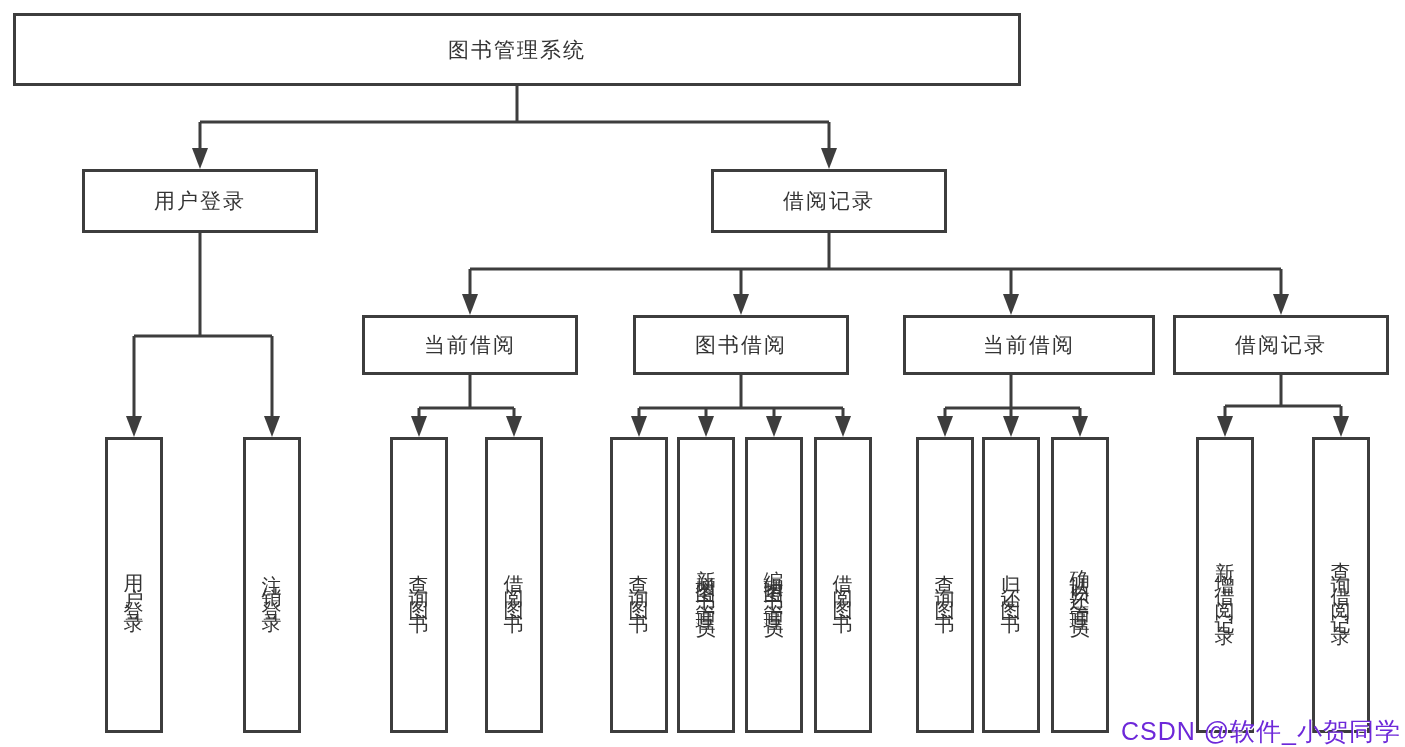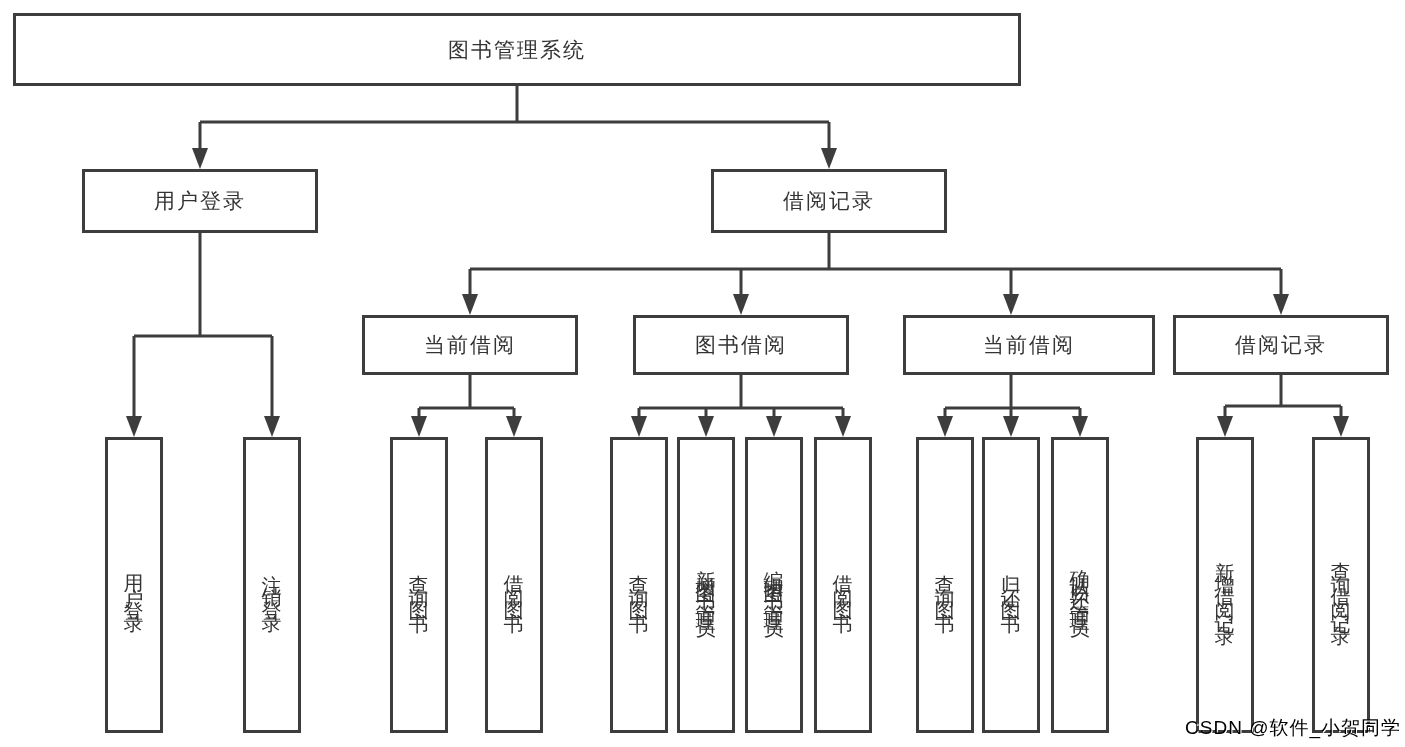--- a/index.html
+++ b/index.html
@@ -28,22 +28,22 @@
     font-size:21px; letter-spacing:2px; white-space:nowrap;
   }
   .vtext {
     writing-mode:vertical-rl; text-orientation:mixed;
     font-size:20px; line-height:1;
   }
   .vt-s { letter-spacing:13px; }
   .vt-l { letter-spacing:7px; }
   .watermark {
     position:absolute; top:715px; right:4px;
-    font-size:19px; letter-spacing:1px;
-    color:#000000;
+    font-size:25px; letter-spacing:1px;
+    color:#6d28d9;
     text-shadow:1px 1px 0 #ffffff;
     z-index:5; white-space:nowrap;
   }
 </style>
 </head>
 <body>
 
 <div class="stage">
 
   <svg class="connectors" width="1405" height="747" viewBox="0 0 1405 747">

